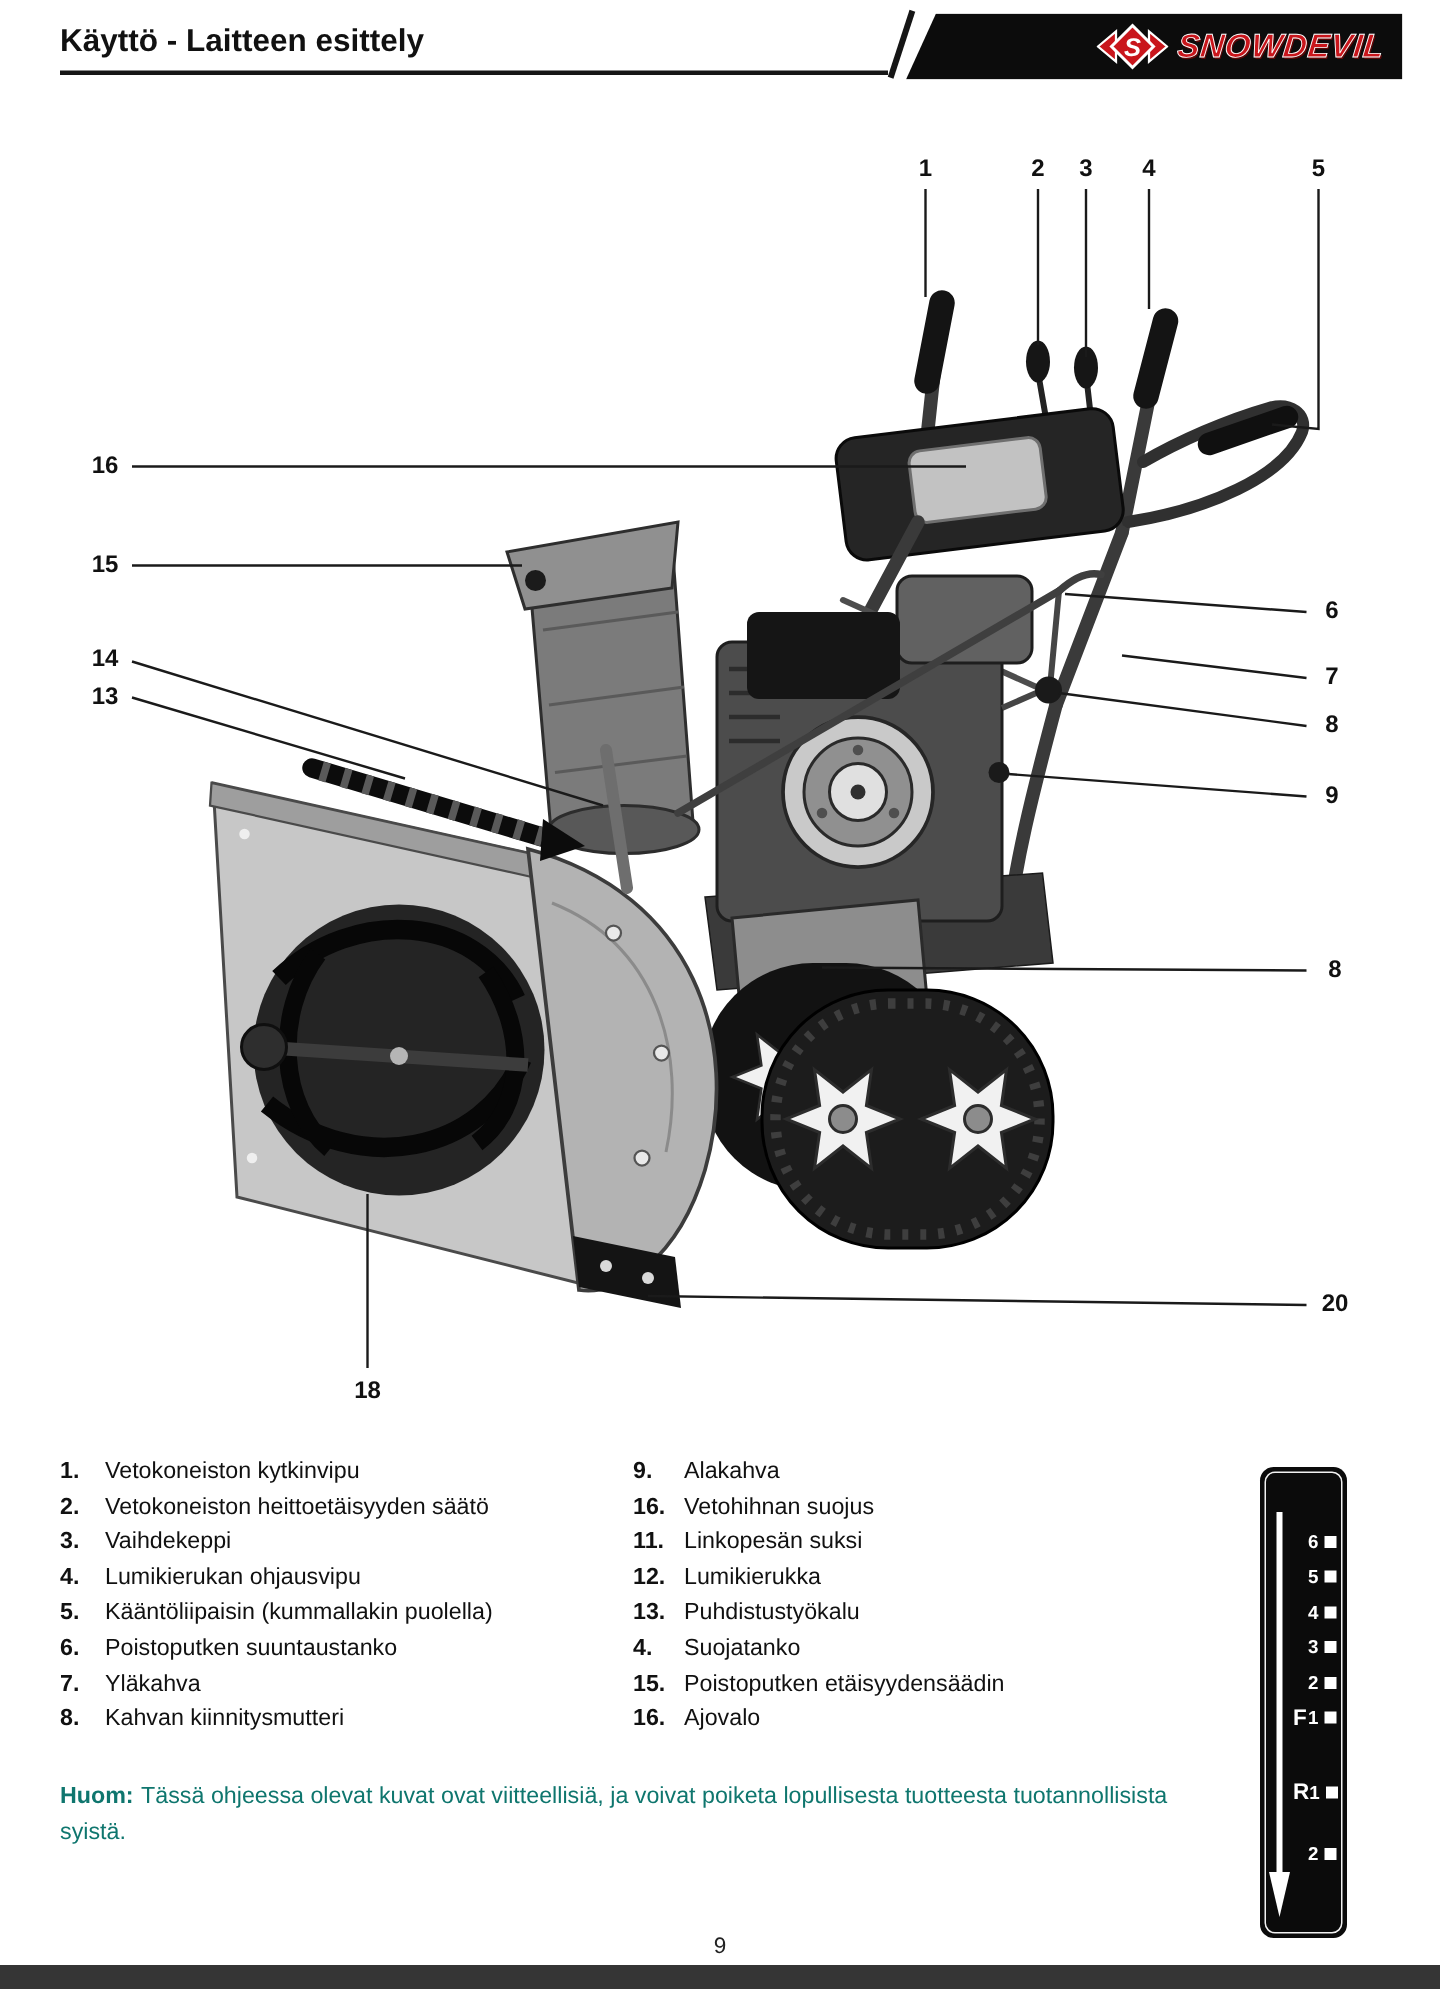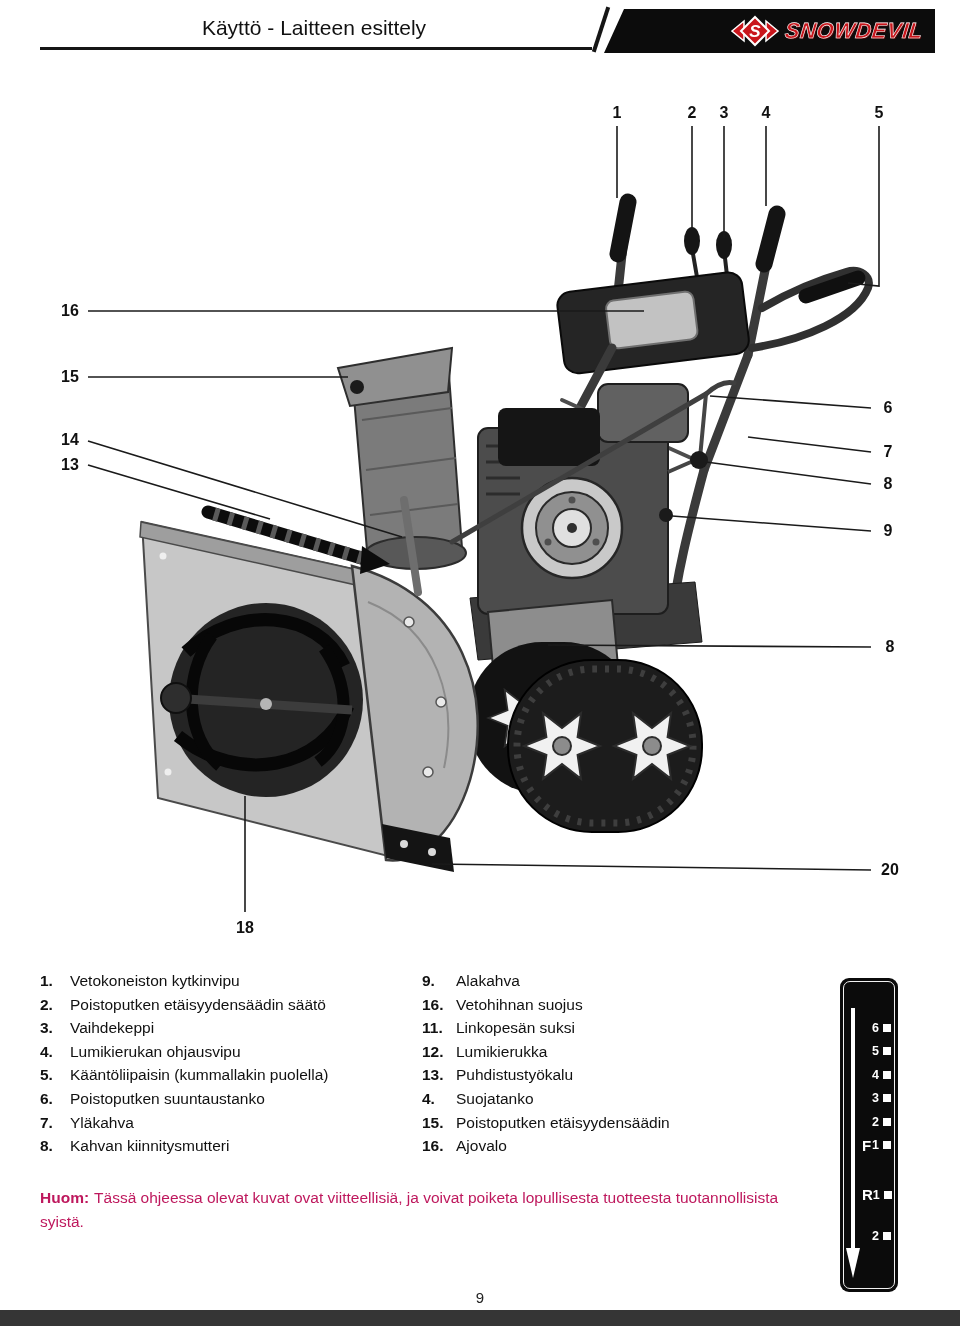--- a/index.html
+++ b/index.html
@@ -6,22 +6,22 @@
   html,body { width:960px; height:1326px; }
   body {
     position:relative; background:#ffffff; overflow:hidden;
     font-family:"Liberation Sans", sans-serif; color:#1a1a1a;
   }
   .page { position:absolute; inset:0; }
 
   
   .header-title {
     position:absolute; left:40px; top:16px; width:552px;
-    text-align:center; padding-right:4px;
-    font-size:21px; font-weight:normal; color:#111;
+    text-align:left; padding-right:4px;
+    font-size:21px; font-weight:bold; color:#111;
   }
   .header-rule { position:absolute; left:40px; top:47px; width:552px; height:3px; background:#161616; }
   .header-slash {
     position:absolute; left:599px; top:6px; width:4px; height:47px;
     background:#161616; transform:rotate(18deg);
   }
   .brand-banner {
     position:absolute; left:604px; top:9px; width:331px; height:44px;
     background:#0c0c0c;
     clip-path:polygon(20px 0, 100% 0, 100% 100%, 0 100%);
@@ -48,21 +48,21 @@
   .legend-col { position:absolute; top:969px; font-size:15.5px; line-height:23.6px; color:#111; }
   .legend-left  { left:40px;  width:376px; }
   .legend-right { left:422px; width:400px; }
   .legend-item { display:flex; }
   .legend-num { font-weight:bold; flex:none; }
   .legend-left  .legend-num { width:30px; }
   .legend-right .legend-num { width:34px; }
   .legend-label { flex:1; }
 
   
-  .note { position:absolute; left:40px; top:1186px; width:752px; font-size:15.5px; line-height:24px; color:#be185d; }
+  .note { position:absolute; left:40px; top:1186px; width:752px; font-size:15.5px; line-height:24px; color:#0f766e; }
   .note-prefix { font-weight:bold; margin-right:5px; }
 
   
   .gear-panel {
     position:absolute; left:840px; top:978px; width:58px; height:314px;
     background:#0b0b0b; border-radius:9px;
   }
   .gear-panel::before {
     content:""; position:absolute; inset:3px;
     border:1.5px solid #f2f2f2; border-radius:7px; pointer-events:none;
@@ -243,21 +243,21 @@
     <div class="callout" style="left:70px;top:311px">16</div>
   </div>
 
   <div class="legend-col legend-left">
     <div class="legend-item">
         <span class="legend-num">1.</span>
         <span class="legend-label">Vetokoneiston kytkinvipu</span>
       </div>
     <div class="legend-item">
         <span class="legend-num">2.</span>
-        <span class="legend-label">Poistoputken etäisyydensäädin säätö</span>
+        <span class="legend-label">Vetokoneiston heittoetäisyyden säätö</span>
       </div>
     <div class="legend-item">
         <span class="legend-num">3.</span>
         <span class="legend-label">Vaihdekeppi</span>
       </div>
     <div class="legend-item">
         <span class="legend-num">4.</span>
         <span class="legend-label">Lumikierukan ohjausvipu</span>
       </div>
     <div class="legend-item">

